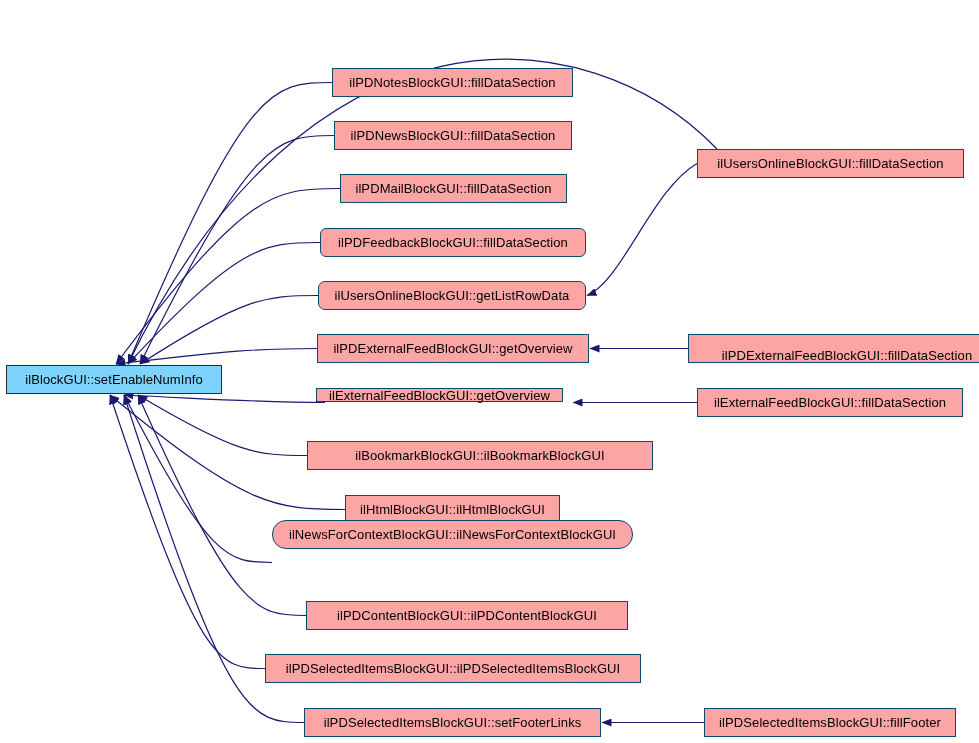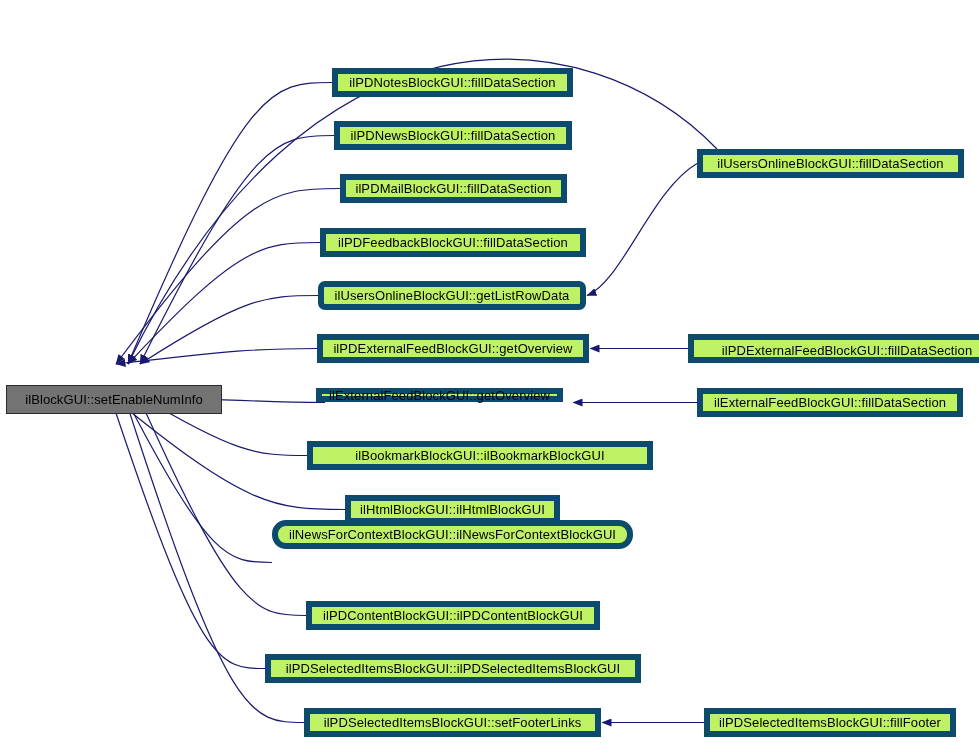--- a/index.html
+++ b/index.html
@@ -20,36 +20,35 @@
     position: absolute;
     left: 0;
     top: 0;
     width: 979px;
     height: 743px;
     pointer-events: none;
   }
   .node {
     position: absolute;
     box-sizing: border-box;
-    background: #bef264;
-    border: 6px solid #0c4a6e;
+    background: #fca5a5;
+    border: 1px solid #0c4a6e;
     display: flex;
     align-items: center;
     justify-content: center;
     font-size: 13px;
     color: #000000;
     white-space: nowrap;
     line-height: 1;
     letter-spacing: 0.1px;
     z-index: 2;
   }
   .node.root {
-    background: #737373;
+    background: #7dd3fc;
     border: 1px solid #2b2b2b;
-    margin-top: 20px;
   }
   .node-label {
     display: block;
     padding: 0 6px;
   }
 </style>
 </head>
 <body>
 
 <div id="graph">
@@ -89,42 +88,42 @@
   <div id="node-layer">
       <div class="node" style="left: 332px; top: 68px; width: 241px; height: 29px;">
         <span class="node-label">ilPDNotesBlockGUI::fillDataSection</span>
       </div>
       <div class="node" style="left: 334px; top: 121px; width: 238px; height: 29px;">
         <span class="node-label">ilPDNewsBlockGUI::fillDataSection</span>
       </div>
       <div class="node" style="left: 340px; top: 174px; width: 227px; height: 29px;">
         <span class="node-label">ilPDMailBlockGUI::fillDataSection</span>
       </div>
-      <div class="node" style="left: 320px; top: 228px; width: 266px; height: 29px;">
+      <div class="node" style="left: 320px; top: 228px; width: 266px; height: 29px; border-radius: 6px;">
         <span class="node-label">ilPDFeedbackBlockGUI::fillDataSection</span>
       </div>
       <div class="node" style="left: 318px; top: 281px; width: 268px; height: 29px; border-radius: 7px;">
         <span class="node-label">ilUsersOnlineBlockGUI::getListRowData</span>
       </div>
       <div class="node" style="left: 317px; top: 334px; width: 272px; height: 29px;">
         <span class="node-label">ilPDExternalFeedBlockGUI::getOverview</span>
       </div>
       <div class="node" style="left: 316px; top: 388px; width: 247px; height: 14px;">
         <span class="node-label">ilExternalFeedBlockGUI::getOverview</span>
       </div>
       <div class="node" style="left: 307px; top: 441px; width: 346px; height: 29px;">
         <span class="node-label">ilBookmarkBlockGUI::ilBookmarkBlockGUI</span>
       </div>
       <div class="node" style="left: 345px; top: 495px; width: 215px; height: 29px;">
         <span class="node-label">ilHtmlBlockGUI::ilHtmlBlockGUI</span>
       </div>
       <div class="node" style="left: 272px; top: 520px; width: 361px; height: 29px; border-radius: 14px;">
         <span class="node-label">ilNewsForContextBlockGUI::ilNewsForContextBlockGUI</span>
       </div>
-      <div class="node" style="left: 306px; top: 601px; width: 294px; height: 29px;">
+      <div class="node" style="left: 306px; top: 601px; width: 322px; height: 29px;">
         <span class="node-label">ilPDContentBlockGUI::ilPDContentBlockGUI</span>
       </div>
       <div class="node" style="left: 265px; top: 654px; width: 376px; height: 29px; text-align: right;">
         <span class="node-label">ilPDSelectedItemsBlockGUI::ilPDSelectedItemsBlockGUI</span>
       </div>
       <div class="node" style="left: 304px; top: 708px; width: 297px; height: 29px;">
         <span class="node-label">ilPDSelectedItemsBlockGUI::setFooterLinks</span>
       </div>
       <div class="node" style="left: 697px; top: 149px; width: 267px; height: 29px;">
         <span class="node-label">ilUsersOnlineBlockGUI::fillDataSection</span>

